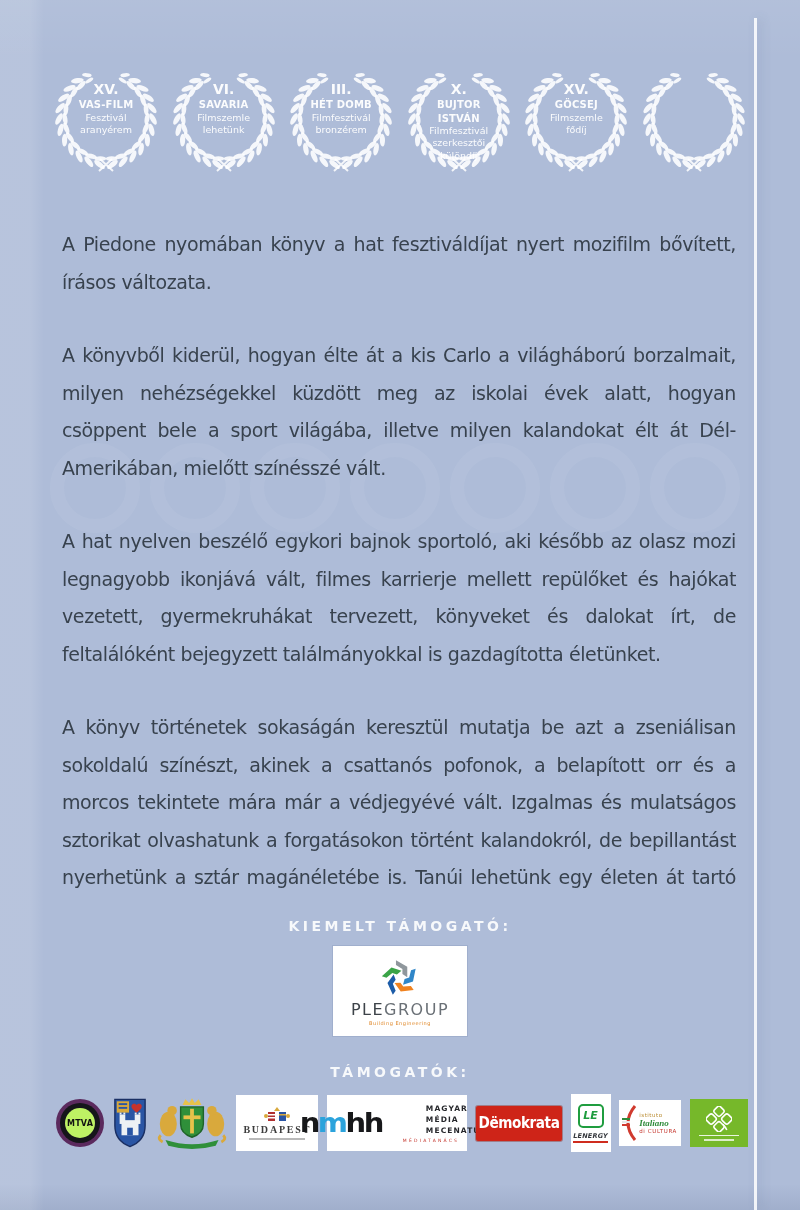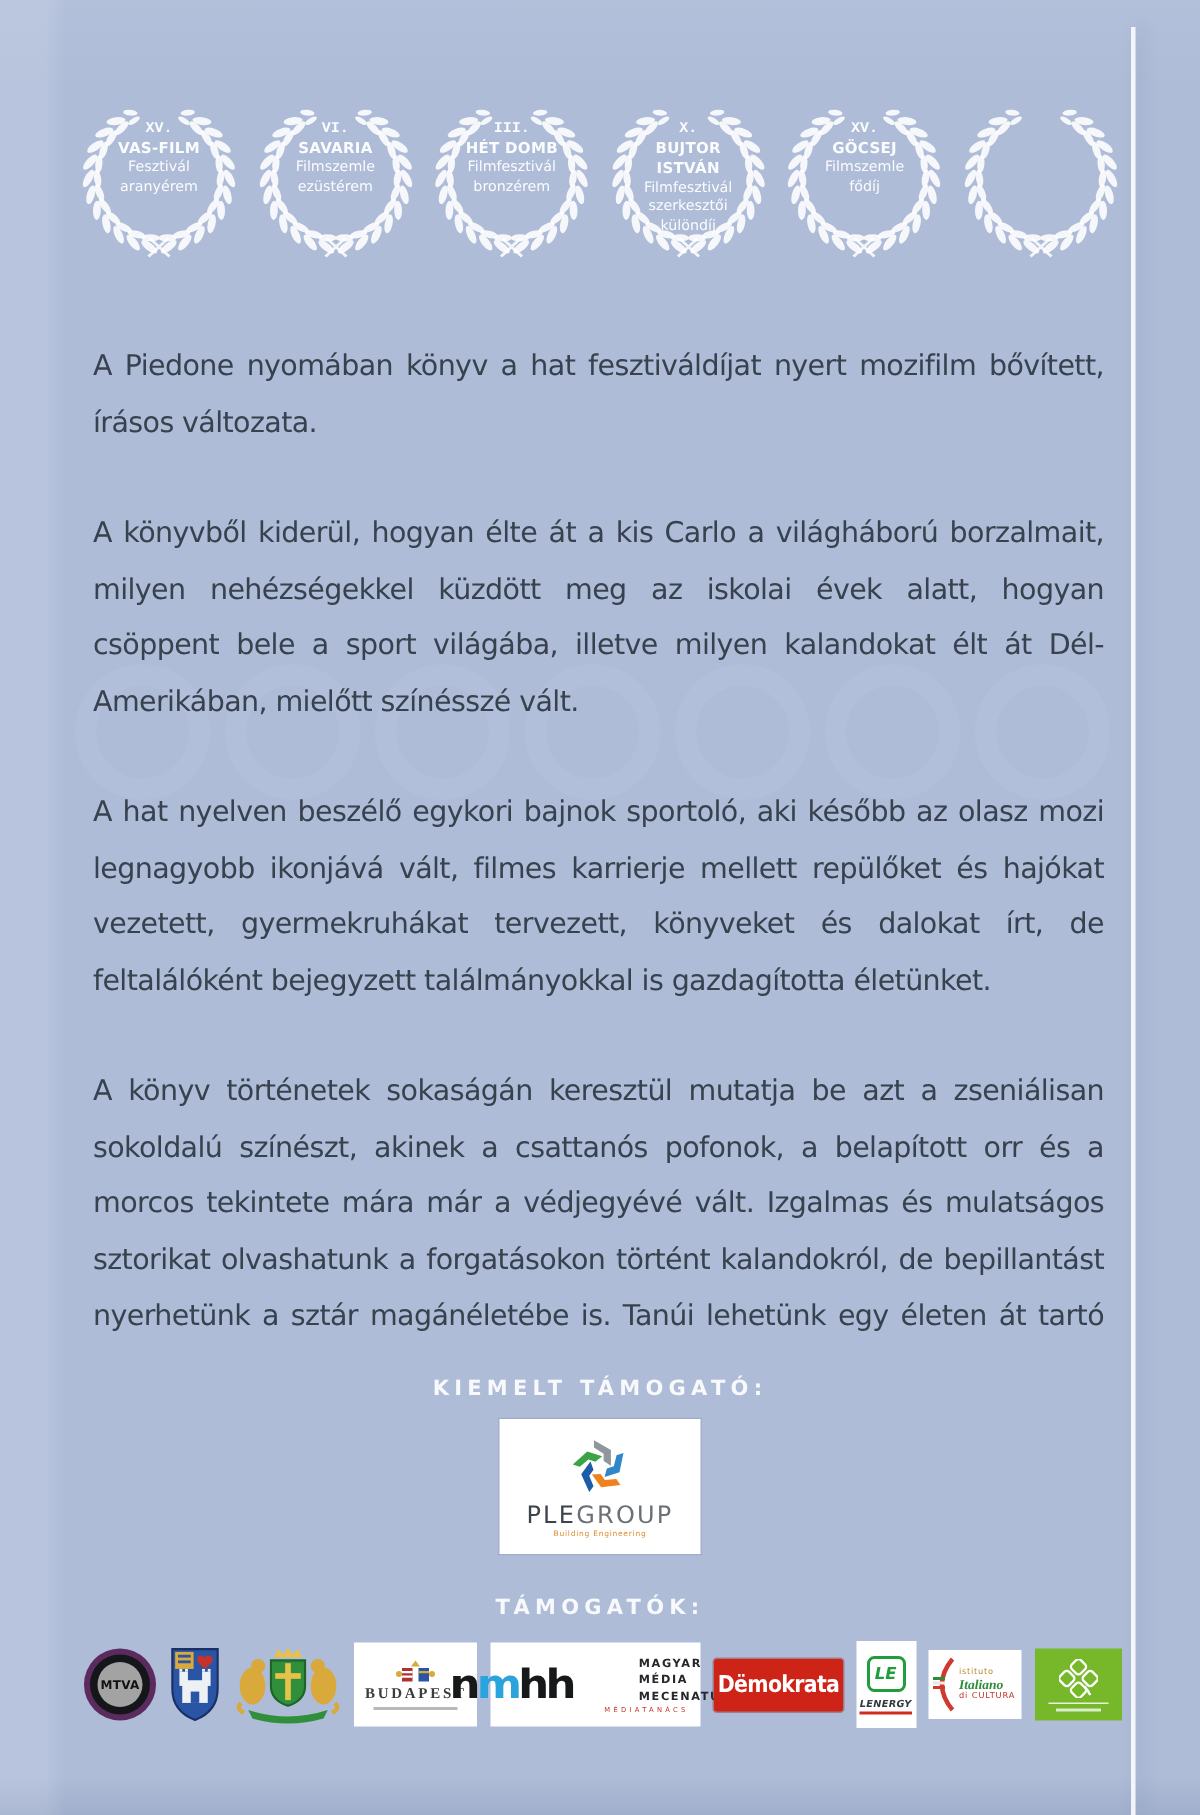--- a/index.html
+++ b/index.html
@@ -28,21 +28,21 @@
   .award{position:relative;width:108px;height:118px;}
   .award svg{position:absolute;inset:0;}
   .award .laurel-fill{fill:#ffffff;fill-opacity:.88;}
   .award .laurel-stroke{stroke:#ffffff;stroke-opacity:.85;fill:none;}
   .award-text{
     position:absolute;left:14px;right:14px;top:22px;
     text-align:center;color:rgba(255,255,255,.95);
     line-height:1.32;
   }
   .award-line{font-size:9.5px;}
-  .award-line.numeral{font-weight:bold;font-size:10px;font-family:Liberation Mono, monospace;}
+  .award-line.numeral{font-weight:bold;font-size:14px;}
   .award-line.name{font-weight:bold;font-size:10px;letter-spacing:.2px;}
   
   .watermark{position:absolute;top:438px;left:0;right:0;height:100px;opacity:.05;}
   
   .synopsis{
     position:absolute;top:226px;left:62px;right:64px;height:676px;
     overflow:hidden;
     color:#38424e;
     font-size:19px;line-height:37.5px;letter-spacing:-0.4px;
     text-align:justify;
@@ -69,21 +69,21 @@
   .plegroup-tagline{font-size:5px;color:#e08a2d;letter-spacing:.5px;margin-top:2px;}
   
   .logos-row{
     position:absolute;top:1088px;left:56px;right:52px;height:70px;
     display:flex;align-items:center;justify-content:space-between;
   }
   .logo-box{background:#ffffff;display:flex;flex-direction:column;align-items:center;justify-content:center;}
   
   .mtva{width:48px;height:48px;border-radius:50%;background:#5b2a5e;display:flex;align-items:center;justify-content:center;}
   .mtva-inner{width:40px;height:40px;border-radius:50%;background:#15161a;display:flex;align-items:center;justify-content:center;}
-  .mtva-core{width:30px;height:30px;border-radius:50%;background:#a3a3a3;display:flex;align-items:center;justify-content:center;}
+  .mtva-core{width:30px;height:30px;border-radius:50%;background:#bef264;display:flex;align-items:center;justify-content:center;}
   .mtva-core span{font-size:8px;font-weight:bold;color:#111;letter-spacing:.2px;}
   
   .budapest{width:82px;height:56px;}
   .budapest-word{font-family:"Liberation Serif","DejaVu Serif",serif;font-size:10px;font-weight:bold;letter-spacing:1.8px;color:#3c3c3c;margin-top:2px;}
   .budapest-sub{width:56px;height:2px;background:#b9b9b9;margin-top:3px;}
   
   .nmhh{width:140px;height:56px;flex-direction:row;gap:21px;}
   .nmhh-mark{font-size:29px;font-weight:bold;letter-spacing:-2.5px;line-height:1;color:#17181a;transform:scaleY(.92);}
   .nmhh-mark .blue{color:#2ba3dc;}
   .nmhh-texts{display:flex;flex-direction:column;align-items:flex-start;}
@@ -236,21 +236,21 @@
           <ellipse class="laurel-fill" cx="71.2" cy="103.7" rx="2.6" ry="6.4" transform="rotate(-141.5 71.2 103.7)"></ellipse>
           <ellipse class="laurel-fill" cx="69.0" cy="98.2" rx="2.4" ry="6" transform="rotate(-103.5 69.0 98.2)"></ellipse>
           <ellipse class="laurel-fill" cx="60.5" cy="106.5" rx="2.6" ry="6.4" transform="rotate(-128.0 60.5 106.5)"></ellipse>
           <ellipse class="laurel-fill" cx="59.7" cy="100.6" rx="2.4" ry="6" transform="rotate(-90.0 59.7 100.6)"></ellipse>
           <path class="laurel-stroke" stroke-width="2" d="M48 101 L61 113 M60 101 L47 113"></path>
         </svg>
     <div class="award-text">
           <div class="award-line numeral">VI.</div>
           <div class="award-line name">SAVARIA</div>
           <div class="award-line">Filmszemle</div>
-          <div class="award-line">ezüstérem</div>
+          <div class="award-line">lehetünk</div>
         </div>
   </div>
 
   <div class="award">
     <svg viewBox="0 0 108 118">
           <ellipse class="laurel-fill" cx="34.9" cy="17.1" rx="1.9500000000000002" ry="4.800000000000001" transform="rotate(96.0 34.9 17.1)"></ellipse>
           <ellipse class="laurel-fill" cx="37.3" cy="22.5" rx="1.7999999999999998" ry="4.5" transform="rotate(58.0 37.3 22.5)"></ellipse>
           <ellipse class="laurel-fill" cx="25.4" cy="22.7" rx="2.6" ry="6.4" transform="rotate(82.5 25.4 22.7)"></ellipse>
           <ellipse class="laurel-fill" cx="29.1" cy="27.5" rx="2.4" ry="6" transform="rotate(44.5 29.1 27.5)"></ellipse>
           <ellipse class="laurel-fill" cx="17.5" cy="30.4" rx="2.6" ry="6.4" transform="rotate(69.1 17.5 30.4)"></ellipse>

